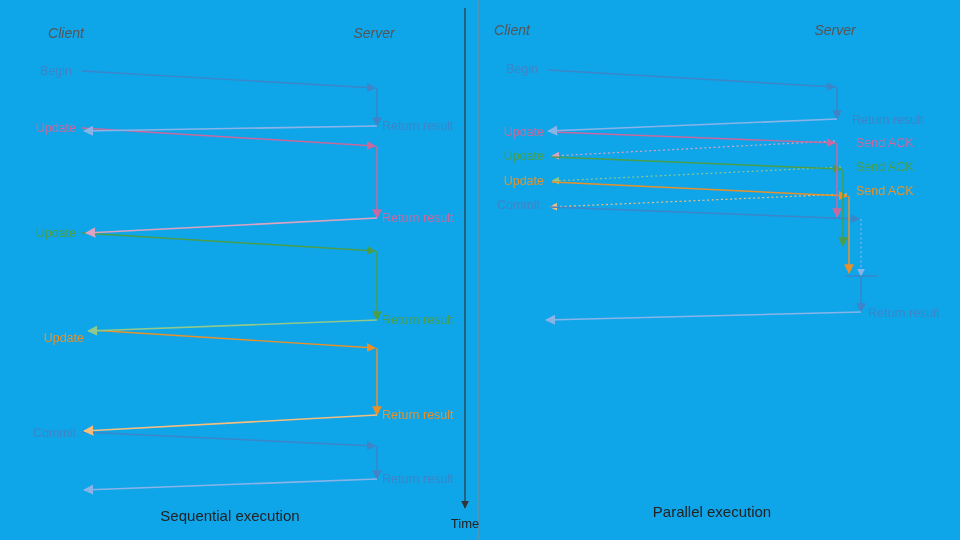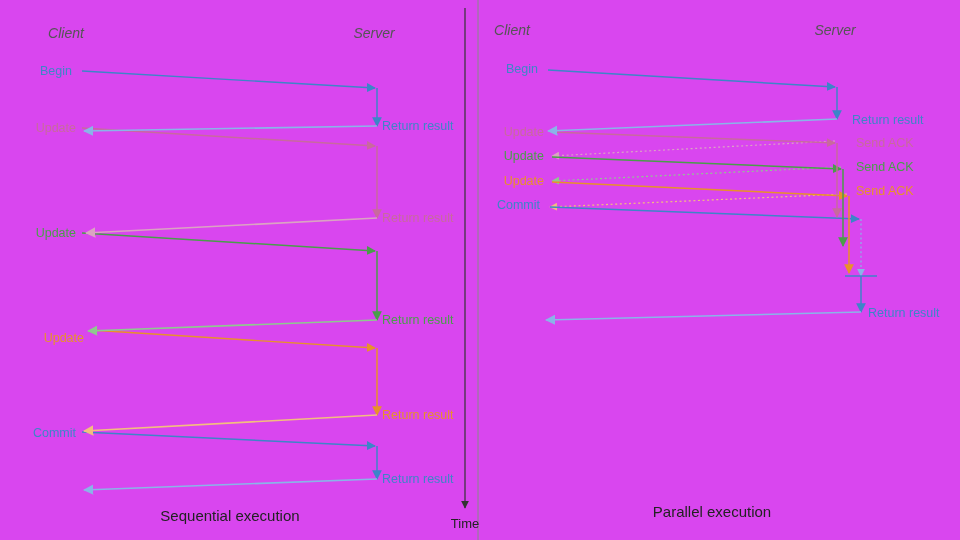--- a/index.html
+++ b/index.html
@@ -4,21 +4,21 @@
 <style>
   html, body {
     margin: 0;
     padding: 0;
     background: #ffffff;
   }
   #canvas {
     position: relative;
     width: 960px;
     height: 540px;
-    background: #d946ef;
+    background: #0ea5e9;
     font-family: "Liberation Sans", sans-serif;
     overflow: hidden;
   }
   svg.diagram {
     position: absolute;
     left: 0;
     top: 0;
     width: 960px;
     height: 540px;
   }

